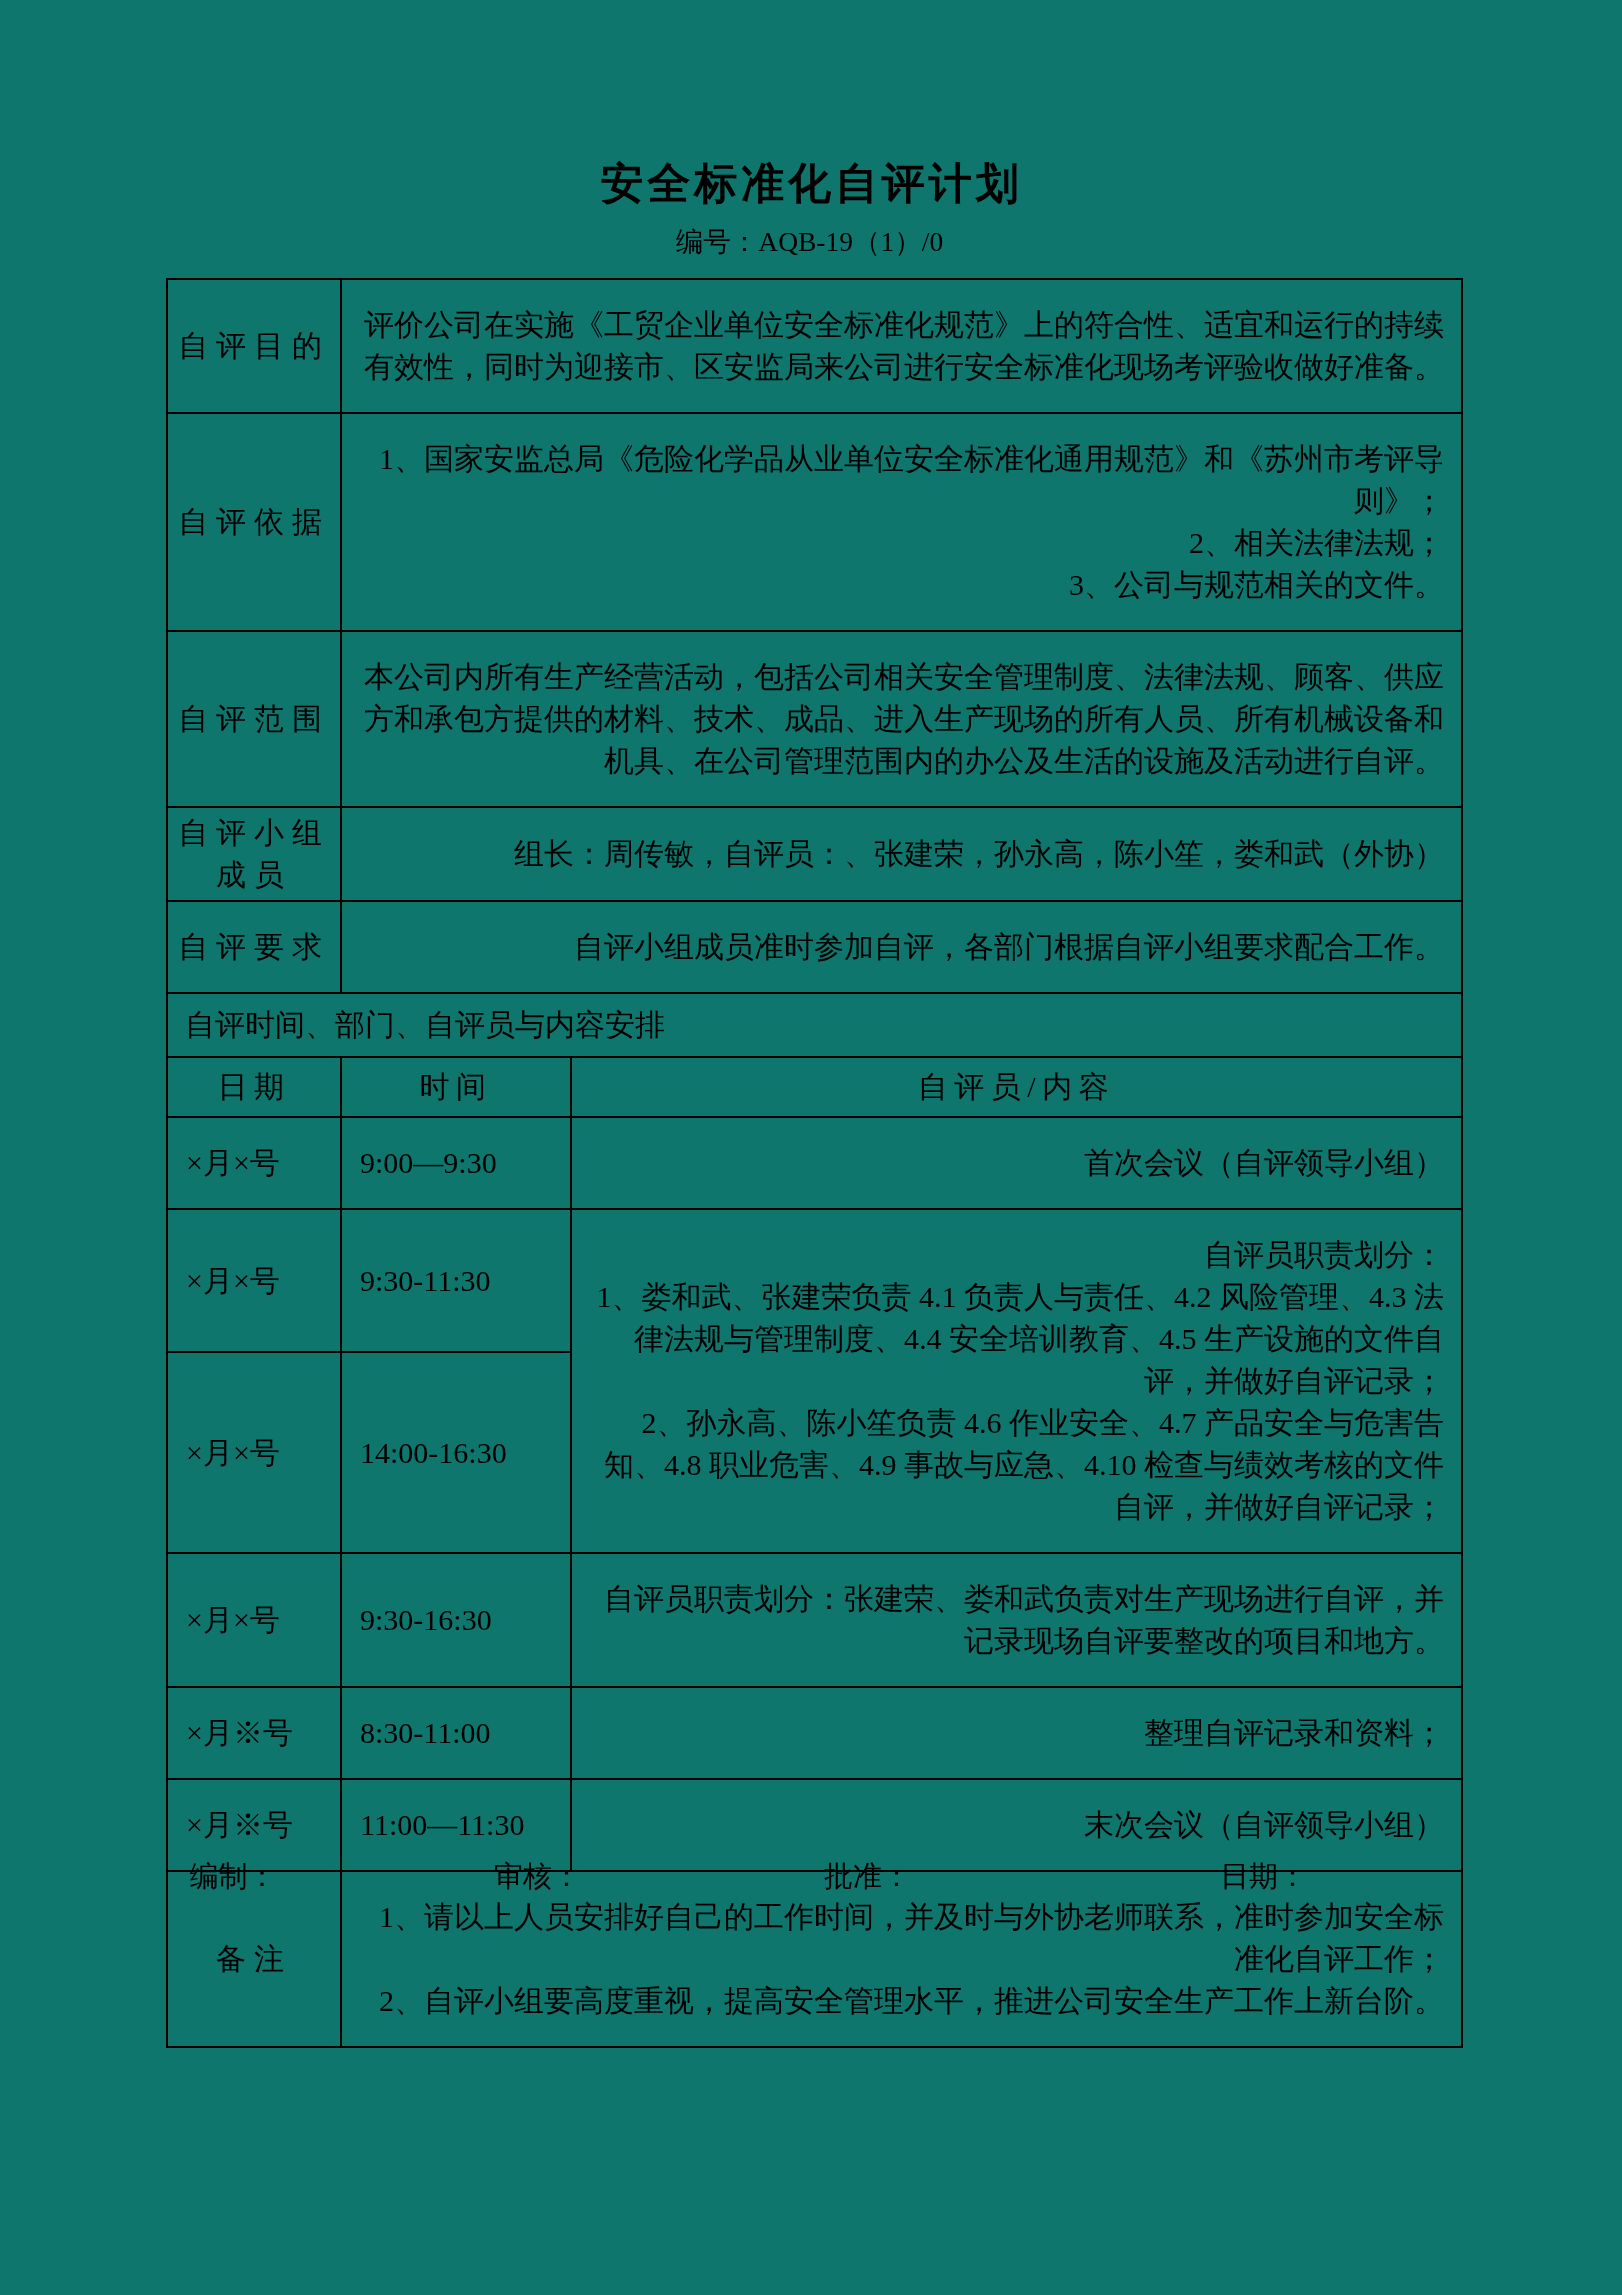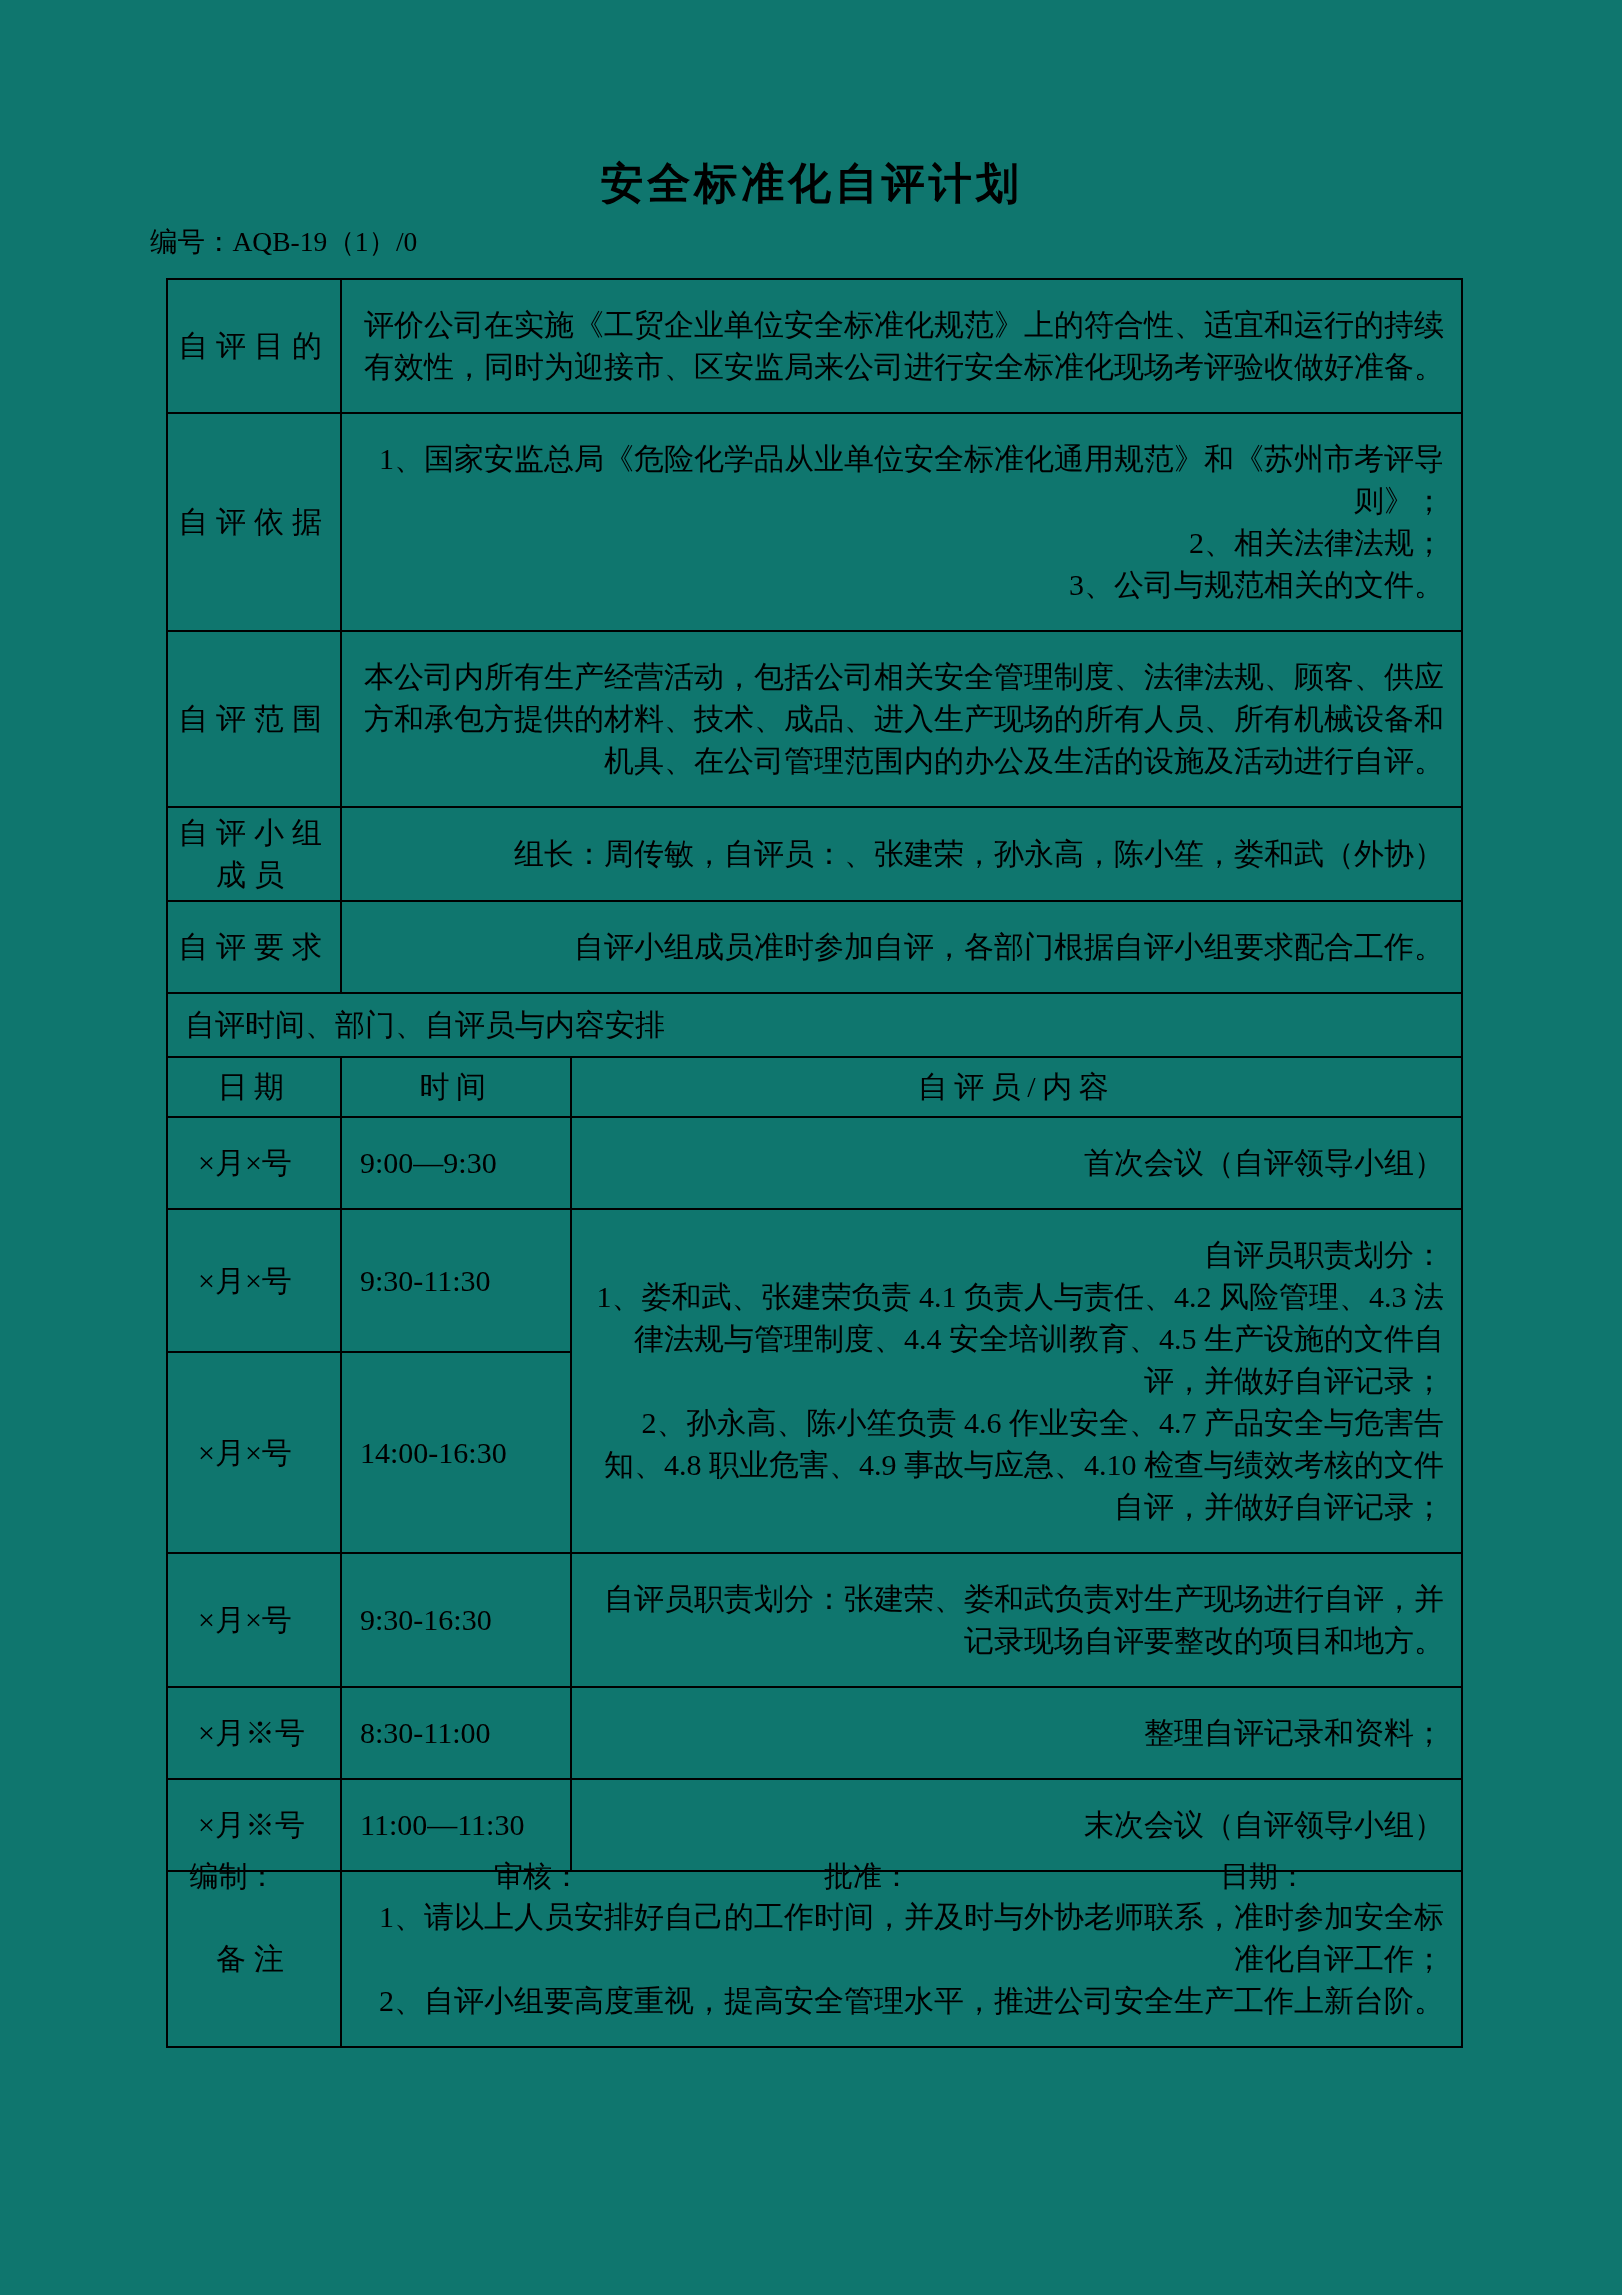--- a/index.html
+++ b/index.html
@@ -23,23 +23,23 @@
     margin: 0;
     text-align: center;
     font-size: 43px;
     font-weight: bold;
     letter-spacing: 3.9px;
     line-height: 1.2;
   }
   .doc-number {
     position: absolute;
     top: 224px;
-    left: 150px;
+    left: 162px;
     width: 1295px;
-    text-align: left;
+    text-align: center;
     font-size: 27.5px;
     line-height: 1.3;
   }
   table.main {
     position: absolute;
     top: 278px;
     left: 166px;
     width: 1295px;
     border-collapse: collapse;
     table-layout: fixed;
@@ -71,21 +71,21 @@
   .section-cell {
     text-align: left;
     padding: 6.5px 17px;
   }
   .hd {
     text-align: center;
     letter-spacing: 6.5px;
   }
   .dt {
     text-align: left;
-    padding-left: 30px;
+    padding-left: 18px;
   }
   .tm {
     text-align: left;
     padding-left: 18px;
   }
   .footer {
     position: absolute;
     top: 1857px;
     left: 166px;
     width: 1176px;

